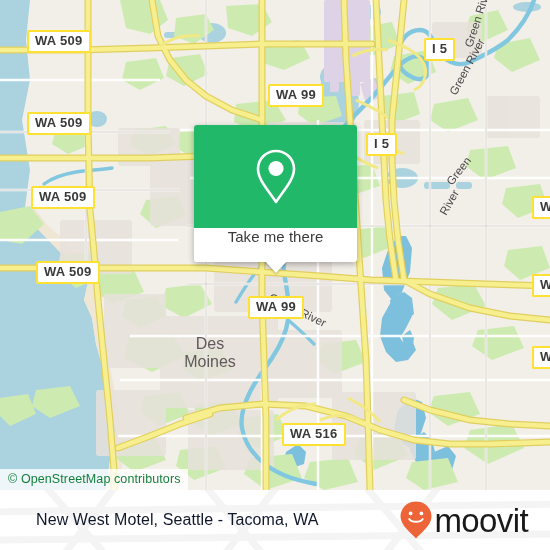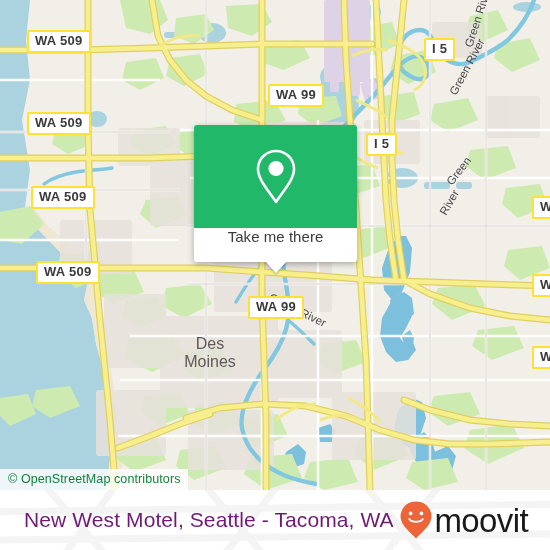--- a/index.html
+++ b/index.html
@@ -53,22 +53,22 @@
     filter:drop-shadow(0 2px 1px rgba(0,0,0,0.18));
   }
 
   
   .footer{
     position:absolute;left:0;top:490px;width:550px;height:60px;
     background:#ffffff;overflow:hidden;
   }
   .footer-watermark{position:absolute;left:0;top:0;width:550px;height:60px;}
   .footer-title{
-    position:absolute;left:24px;top:50%;transform:translateY(-50%);
-    font-size:21px;color:#701a75;letter-spacing:0.1px;white-space:nowrap;
+    position:absolute;left:36px;top:50%;transform:translateY(-50%);
+    font-size:16px;color:#0f172a;letter-spacing:0.1px;white-space:nowrap;
     z-index:2;
   }
   .footer-logo{
     position:absolute;right:22px;top:50%;transform:translateY(-50%);
     display:flex;align-items:center;z-index:2;
   }
   .logo-word{
     font-size:33px;color:#1a1a1a;letter-spacing:-0.6px;
     font-weight:400;line-height:1;margin-left:1px;
   }
@@ -309,20 +309,21 @@
       </g>
       </svg>
 
       <div id="shield-layer" style="position:absolute;left:0;top:16px;width:550px;height:490px;padding-left:44px;">
         <div style="position: absolute; left: 27px; top: 14px; background: rgb(255, 255, 255); border: 2.5px solid rgb(255, 225, 51); border-radius: 2px; padding: 2px 6px 3px; font-family: &quot;Liberation Sans&quot;, sans-serif; font-size: 13px; font-weight: bold; letter-spacing: 0.3px; color: rgb(58, 58, 58); white-space: nowrap; line-height: 1.05;">WA 509</div>
         <div style="position: absolute; left: 27px; top: 96px; background: rgb(255, 255, 255); border: 2.5px solid rgb(255, 225, 51); border-radius: 2px; padding: 2px 6px 3px; font-family: &quot;Liberation Sans&quot;, sans-serif; font-size: 13px; font-weight: bold; letter-spacing: 0.3px; color: rgb(58, 58, 58); white-space: nowrap; line-height: 1.05;">WA 509</div>
         <div style="position: absolute; left: 31px; top: 170px; background: rgb(255, 255, 255); border: 2.5px solid rgb(255, 225, 51); border-radius: 2px; padding: 2px 6px 3px; font-family: &quot;Liberation Sans&quot;, sans-serif; font-size: 13px; font-weight: bold; letter-spacing: 0.3px; color: rgb(58, 58, 58); white-space: nowrap; line-height: 1.05;">WA 509</div>
         <div style="position: absolute; left: 36px; top: 245px; background: rgb(255, 255, 255); border: 2.5px solid rgb(255, 225, 51); border-radius: 2px; padding: 2px 6px 3px; font-family: &quot;Liberation Sans&quot;, sans-serif; font-size: 13px; font-weight: bold; letter-spacing: 0.3px; color: rgb(58, 58, 58); white-space: nowrap; line-height: 1.05;">WA 509</div>
         <div style="position: absolute; left: 268px; top: 68px; background: rgb(255, 255, 255); border: 2.5px solid rgb(255, 225, 51); border-radius: 2px; padding: 2px 6px 3px; font-family: &quot;Liberation Sans&quot;, sans-serif; font-size: 13px; font-weight: bold; letter-spacing: 0.3px; color: rgb(58, 58, 58); white-space: nowrap; line-height: 1.05;">WA 99</div>
         <div style="position: absolute; left: 248px; top: 280px; background: rgb(255, 255, 255); border: 2.5px solid rgb(255, 225, 51); border-radius: 2px; padding: 2px 6px 3px; font-family: &quot;Liberation Sans&quot;, sans-serif; font-size: 13px; font-weight: bold; letter-spacing: 0.3px; color: rgb(58, 58, 58); white-space: nowrap; line-height: 1.05;">WA 99</div>
+        <div style="position: absolute; left: 282px; top: 407px; background: rgb(255, 255, 255); border: 2.5px solid rgb(255, 225, 51); border-radius: 2px; padding: 2px 6px 3px; font-family: &quot;Liberation Sans&quot;, sans-serif; font-size: 13px; font-weight: bold; letter-spacing: 0.3px; color: rgb(58, 58, 58); white-space: nowrap; line-height: 1.05;">WA 516</div>
         <div style="position: absolute; left: 424px; top: 22px; background: rgb(255, 255, 255); border: 2.5px solid rgb(255, 225, 51); border-radius: 2px; padding: 2px 6px 3px; font-family: &quot;Liberation Sans&quot;, sans-serif; font-size: 13px; font-weight: bold; letter-spacing: 0.3px; color: rgb(58, 58, 58); white-space: nowrap; line-height: 1.05;">I 5</div>
         <div style="position: absolute; left: 366px; top: 117px; background: rgb(255, 255, 255); border: 2.5px solid rgb(255, 225, 51); border-radius: 2px; padding: 2px 6px 3px; font-family: &quot;Liberation Sans&quot;, sans-serif; font-size: 13px; font-weight: bold; letter-spacing: 0.3px; color: rgb(58, 58, 58); white-space: nowrap; line-height: 1.05;">I 5</div>
         <div style="position: absolute; left: 532px; top: 180px; background: rgb(255, 255, 255); border-top: 2.5px solid rgb(255, 225, 51); border-bottom: 2.5px solid rgb(255, 225, 51); border-left: 2.5px solid rgb(255, 225, 51); border-image: initial; padding: 2px 6px 3px; font-family: &quot;Liberation Sans&quot;, sans-serif; font-size: 13px; font-weight: bold; letter-spacing: 0.3px; color: rgb(58, 58, 58); white-space: nowrap; line-height: 1.05; border-right: none; border-radius: 2px 0px 0px 2px;">WA</div>
         <div style="position: absolute; left: 532px; top: 258px; background: rgb(255, 255, 255); border-top: 2.5px solid rgb(255, 225, 51); border-bottom: 2.5px solid rgb(255, 225, 51); border-left: 2.5px solid rgb(255, 225, 51); border-image: initial; padding: 2px 6px 3px; font-family: &quot;Liberation Sans&quot;, sans-serif; font-size: 13px; font-weight: bold; letter-spacing: 0.3px; color: rgb(58, 58, 58); white-space: nowrap; line-height: 1.05; border-right: none; border-radius: 2px 0px 0px 2px;">WA</div>
         <div style="position: absolute; left: 532px; top: 330px; background: rgb(255, 255, 255); border-top: 2.5px solid rgb(255, 225, 51); border-bottom: 2.5px solid rgb(255, 225, 51); border-left: 2.5px solid rgb(255, 225, 51); border-image: initial; padding: 2px 6px 3px; font-family: &quot;Liberation Sans&quot;, sans-serif; font-size: 13px; font-weight: bold; letter-spacing: 0.3px; color: rgb(58, 58, 58); white-space: nowrap; line-height: 1.05; border-right: none; border-radius: 2px 0px 0px 2px;">WA</div>
       </div>
 
       <div class="attrib">© OpenStreetMap contributors</div>
     </div>
 

